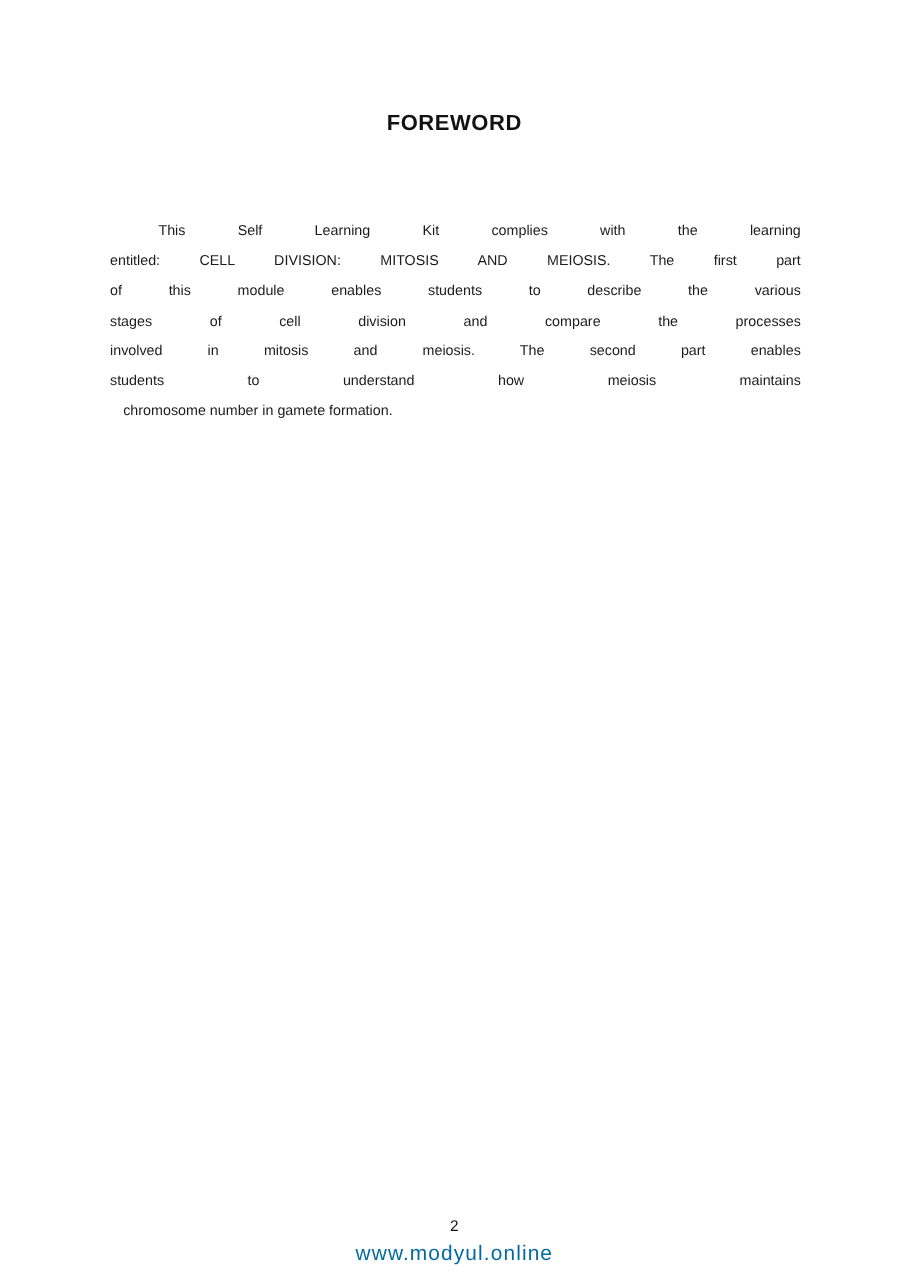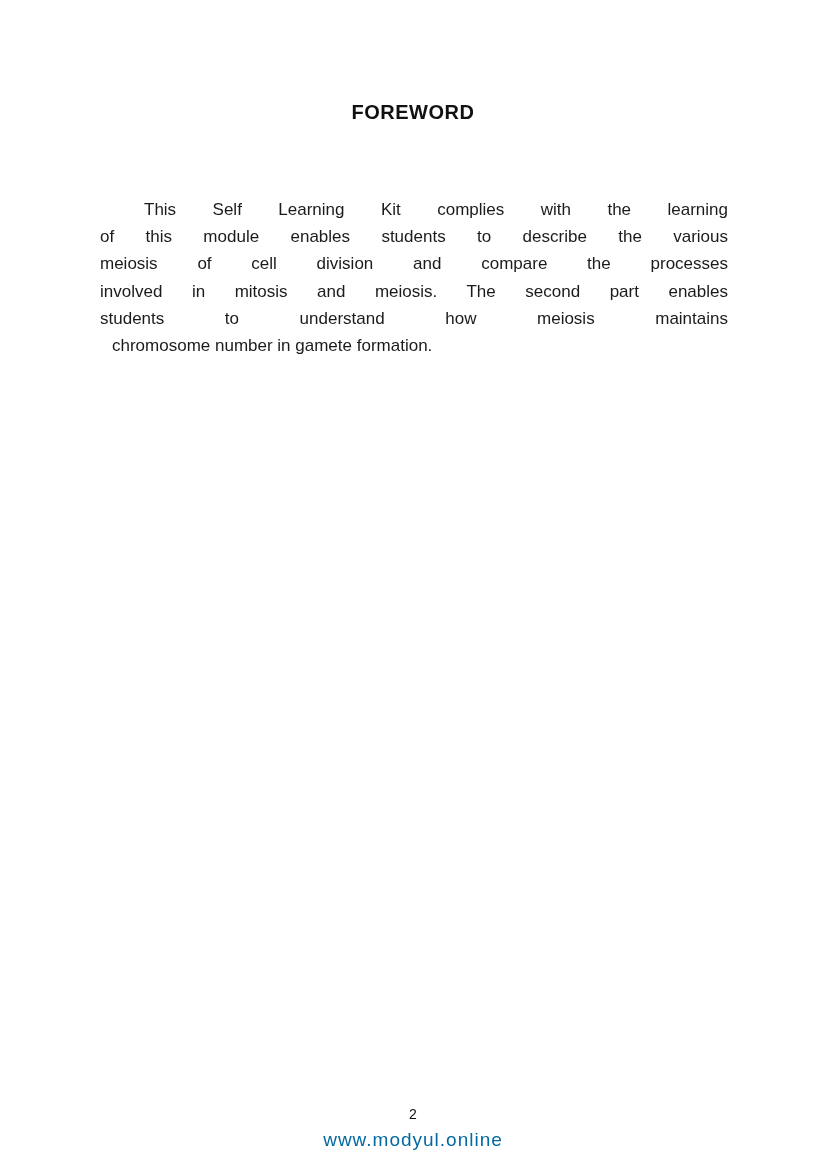--- a/index.html
+++ b/index.html
@@ -30,21 +30,21 @@
     font-size: 20px;
     font-weight: bold;
     letter-spacing: 0.5px;
     color: #111111;
   }
   .paragraph {
     position: absolute;
     top: 196px;
     left: 100px;
     width: 628px;
-    font-size: 17px;
+    font-size: 13px;
     color: #1b1b1b;
   }
   .para-line {
     height: 27.2px;
     line-height: 27.2px;
     text-align: justify;
     text-align-last: justify;
     overflow: hidden;
     white-space: nowrap;
   }
@@ -84,22 +84,23 @@
 </style>
 </head>
 <body>
 
 <div class="page">
 
   <h1 class="doc-title">FOREWORD</h1>
 
   <div class="paragraph">
     <div class="para-line first">This Self Learning Kit complies with the learning</div>
+    <div class="para-line">entitled: CELL DIVISION: MITOSIS AND MEIOSIS. The first part</div>
     <div class="para-line">of this module enables students to describe the various</div>
-    <div class="para-line">meiosis of cell division and compare the processes</div>
+    <div class="para-line">stages of cell division and compare the processes</div>
     <div class="para-line">involved in mitosis and meiosis. The second part enables</div>
     <div class="para-line">students to understand how meiosis maintains</div>
     <div class="para-line last">chromosome number in gamete formation.</div>
   </div>
 
   <div class="footer">
     <div class="page-number">2</div>
     <div class="watermark">www.modyul.online</div>
   </div>
 

